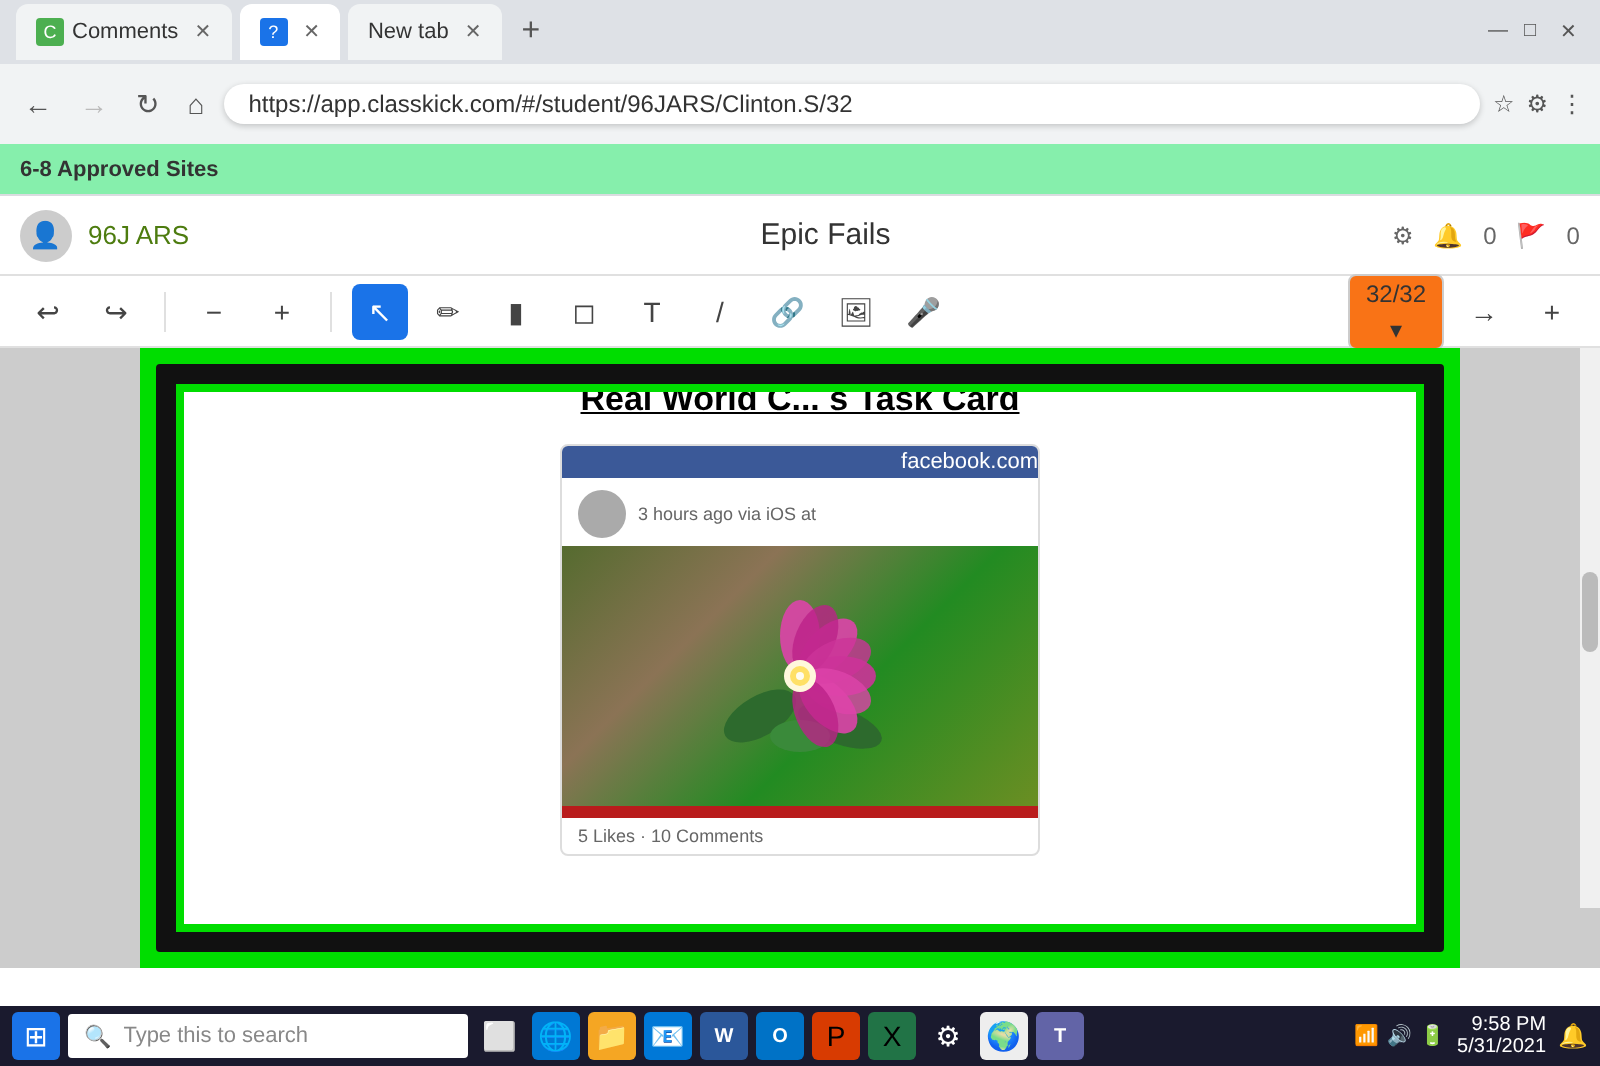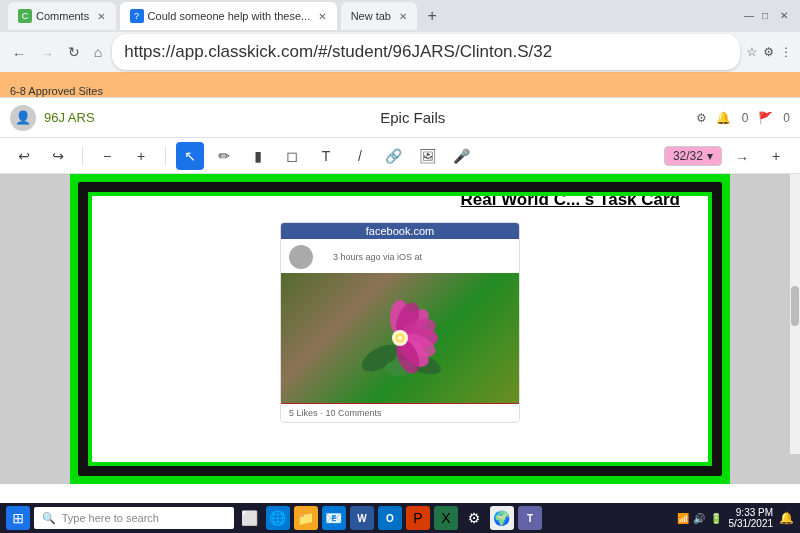--- a/index.html
+++ b/index.html
@@ -25,30 +25,30 @@
     .win-btn { width: 12px; height: 12px; display: inline-block; cursor: pointer; font-size: 10px; color: #555; }
 
     
     .address-bar {
       display: flex; align-items: center; gap: 6px;
       padding: 4px 8px; height: 40px; background: #f1f3f4;
     }
     .nav-btn { background: none; border: none; cursor: pointer; color: #555; font-size: 14px; padding: 2px 4px; }
     .nav-btn:disabled { color: #bbb; }
     .address-input {
-      flex: 1; height: 36px; border: none; border-radius: 14px;
-      background: #fff; padding: 0 12px; font-size: 17px; color: #333;
+      flex: 1; height: 20px; border: none; border-radius: 14px;
+      background: #fff; padding: 0 12px; font-size: 12px; color: #333;
       outline: none; box-shadow: 0 1px 3px rgba(0,0,0,0.2);
     }
     .address-right { display: flex; align-items: center; gap: 6px; font-size: 12px; color: #555; }
 
     
     .bookmarks-bar {
-      height: 26px; background: #fdba74; border-bottom: 1px solid #dadce0;
-      display: flex; align-items: flex-end; padding: 0 10px; font-size: 11px; color: #333;
+      height: 26px; background: #86efac; border-bottom: 1px solid #dadce0;
+      display: flex; align-items: center; padding: 0 10px; font-size: 11px; color: #333; font-weight: bold;
     }
 
     
     .app-toolbar {
       display: flex; align-items: center; justify-content: space-between;
       height: 40px; border-bottom: 1px solid #e0e0e0; padding: 0 10px;
       background: #fff;
     }
     .toolbar-left { display: flex; align-items: center; gap: 8px; }
     .toolbar-center { font-size: 15px; font-weight: 500; color: #333; margin-left: 35px; }
@@ -66,48 +66,48 @@
       cursor: pointer; border-radius: 4px; display: flex; align-items: center;
       justify-content: center; font-size: 14px; color: #444;
     }
     .tool-btn.active { background: #1a73e8; color: #fff; }
     .tool-sep { width: 1px; height: 20px; background: #e0e0e0; margin: 0 4px; }
 
     
     .page-counter {
       display: flex; align-items: center; gap: 4px;
       border: 1px solid #ccc; border-radius: 4px; padding: 2px 8px;
-      font-size: 12px; color: #333; background: #f9a8d4;
+      font-size: 12px; color: #333; background: #f97316; flex-direction: column;
     }
     .facebook-mock {
       border: 1px solid #ddd; border-radius: 4px; background: #fff;
       width: 240px; margin: 0 auto 14px;
       font-size: 10px; color: #333; overflow: hidden;
     }
     .fb-status-bar {
       display: flex; align-items: center; justify-content: space-between;
       background: #000; color: #fff; padding: 1px 6px; font-size: 9px;
     }
     .fb-header {
-      background: #3b5998; color: #fff; text-align: center;
+      background: #3b5998; color: #fff; text-align: right;
       font-size: 11px; padding: 2px 0;
     }
     .fb-post-header {
-      display: flex; align-items: center; gap: 20px;
+      display: flex; align-items: center; gap: 6px;
       padding: 6px 8px 4px;
     }
     .fb-avatar { width: 24px; height: 24px; border-radius: 50%; background: #aaa; }
     .fb-post-meta { font-size: 9px; color: #666; }
     .fb-post-text { padding: 0 8px 6px; font-size: 10px; color: #333; line-height: 1.4; }
     .fb-post-image {
       width: 100%; height: 130px; background: linear-gradient(135deg, #556b2f 0%, #8b7355 30%, #228b22 60%, #6b8e23 100%);
       position: relative; overflow: hidden; display: flex; align-items: center; justify-content: center;
     }
     .flower-svg { width: 100px; height: 100px; }
-    .fb-footer { padding: 4px 8px; font-size: 9px; color: #666; border-top: 1px solid #b91c1c; }
+    .fb-footer { padding: 4px 8px; font-size: 9px; color: #666; border-top: 6px solid #b91c1c; }
 
     
     .taskbar {
       position: absolute; bottom: 0; left: 0; right: 0;
       height: 30px; background: #1a1a2e;
       display: flex; align-items: center; padding: 0 6px;
       gap: 4px;
     }
     .taskbar-search {
       display: flex; align-items: center; gap: 6px;
@@ -142,21 +142,20 @@
 
 <div class="title-bar">
   <div class="title-bar-left">
     <div class="tab">
       <div class="tab-favicon" style="background:#4CAF50; color:#fff; font-size:9px; display:flex; align-items:center; justify-content:center;">C</div>
       <span>Comments</span>
       <span class="tab-close">✕</span>
     </div>
     <div class="tab active">
       <div class="tab-favicon" style="background:#1a73e8; color:#fff; font-size:9px; display:flex; align-items:center; justify-content:center;">?</div>
-      <span>Could someone help with these...</span>
       <span class="tab-close">✕</span>
     </div>
     <div class="tab">
       <span>New tab</span>
       <span class="tab-close">✕</span>
     </div>
     <button class="new-tab-btn">+</button>
   </div>
   <div class="title-bar-right">
     <span class="win-btn">—</span>
@@ -225,21 +224,21 @@
 <div style="position:relative; background:#ccc; flex:1; overflow:hidden; height:310px; display:flex; justify-content:center; align-items:flex-start;">
 
   <div style="position:relative; background:#fff; width:660px; height:310px; overflow:hidden; margin:0 auto;">
 
     <div style="position:absolute; top:0; left:0; right:0; bottom:0; border:22px solid #00dd00; z-index:10; pointer-events:none;"></div>
 
     <div style="position:absolute; top:8px; left:8px; right:8px; bottom:8px; border:10px solid #111; z-index:11; pointer-events:none; border-radius:2px;"></div>
 
     <div style="position:relative; z-index:5; padding:16px 50px 10px;">
 
-      <div style="text-align:right; font-size:17px; font-weight:bold; text-decoration:underline; margin-bottom:12px; color:#000;">
+      <div style="text-align:center; font-size:17px; font-weight:bold; text-decoration:underline; margin-bottom:12px; color:#000;">
         <span>Real World C... s Task Card</span>
       </div>
 
       <div class="facebook-mock">
 
 
         <div class="fb-header">
           <span>facebook.com</span>
         </div>
 
@@ -289,21 +288,21 @@
     <div class="scrollbar-thumb"></div>
   </div>
 </div>
 
 <div class="taskbar">
 
   <div class="tb-icon" style="background:#1a73e8; color:#fff;">⊞</div>
 
   <div class="taskbar-search">
     <span class="taskbar-search-icon">🔍</span>
-    <span class="taskbar-search-text">Type here to search</span>
+    <span class="taskbar-search-text">Type this to search</span>
   </div>
 
   <div class="tb-icon" style="color:#fff;">⬜</div>
 
   <div class="tb-icon" style="background:#0078d4;">🌐</div>
   <div class="tb-icon" style="background:#f5a623;">📁</div>
   <div class="tb-icon" style="background:#0078d7;">📧</div>
   <div class="tb-icon" style="background:#2b579a; color:#fff; font-size:10px; font-weight:bold;">W</div>
   <div class="tb-icon" style="background:#0072C6; color:#fff; font-size:10px; font-weight:bold;">O</div>
   <div class="tb-icon" style="background:#d83b01;">P</div>
@@ -312,18 +311,18 @@
   <div class="tb-icon" style="background:#eee;">🌍</div>
   <div class="tb-icon" style="background:#6264a7; color:#fff; font-size:10px; font-weight:bold;">T</div>
 
   <div class="taskbar-right">
     <div class="taskbar-sys-icons">
       <span style="font-size:10px; color:#ccc;">📶</span>
       <span style="font-size:10px; color:#ccc;">🔊</span>
       <span style="font-size:10px; color:#ccc;">🔋</span>
     </div>
     <div class="taskbar-time">
-      <div>9:33 PM</div>
+      <div>9:58 PM</div>
       <div>5/31/2021</div>
     </div>
     <span style="font-size:12px; color:#fff;">🔔</span>
   </div>
 </div>
 
 </body></html>

